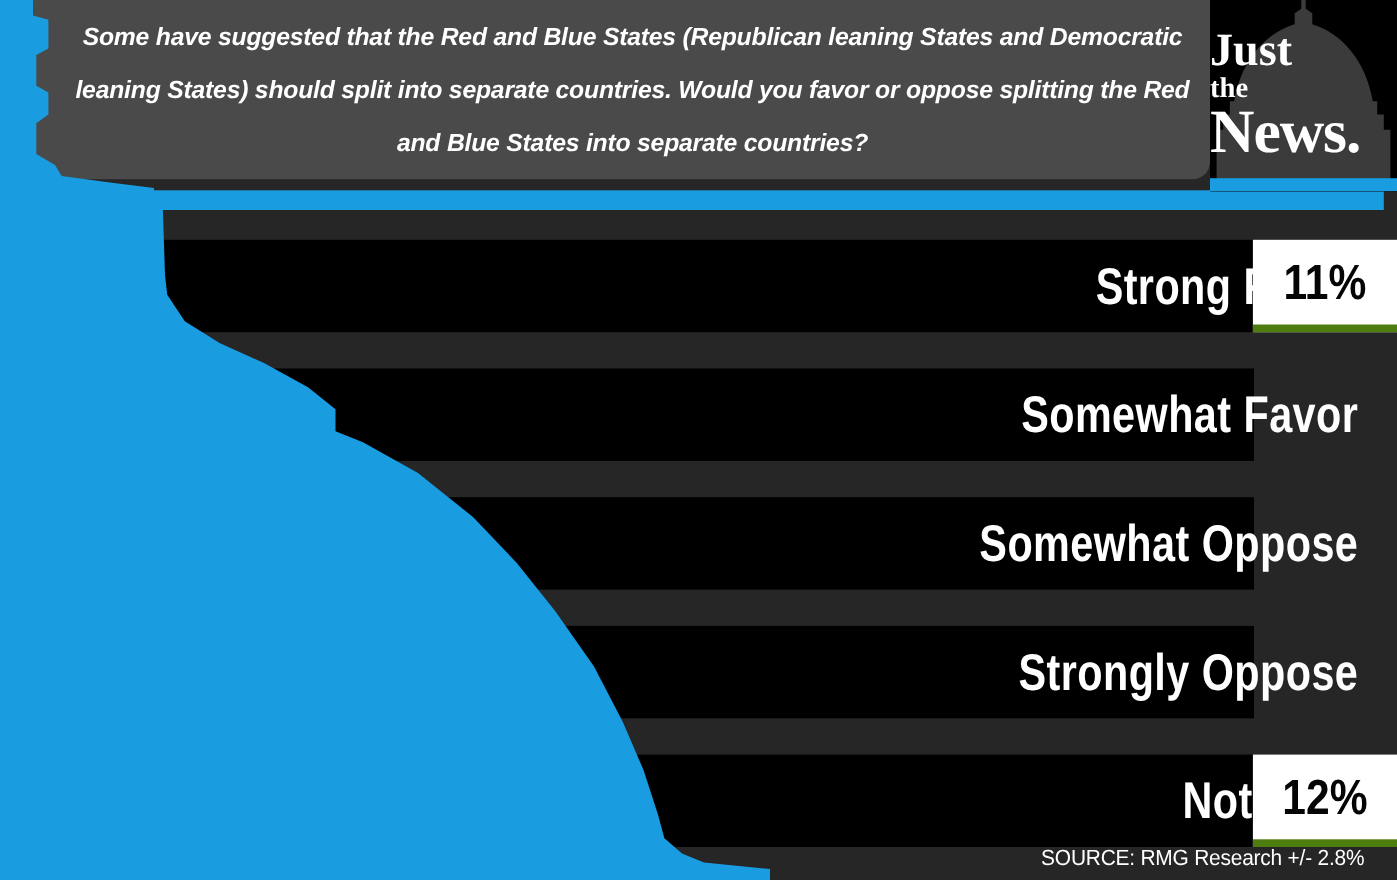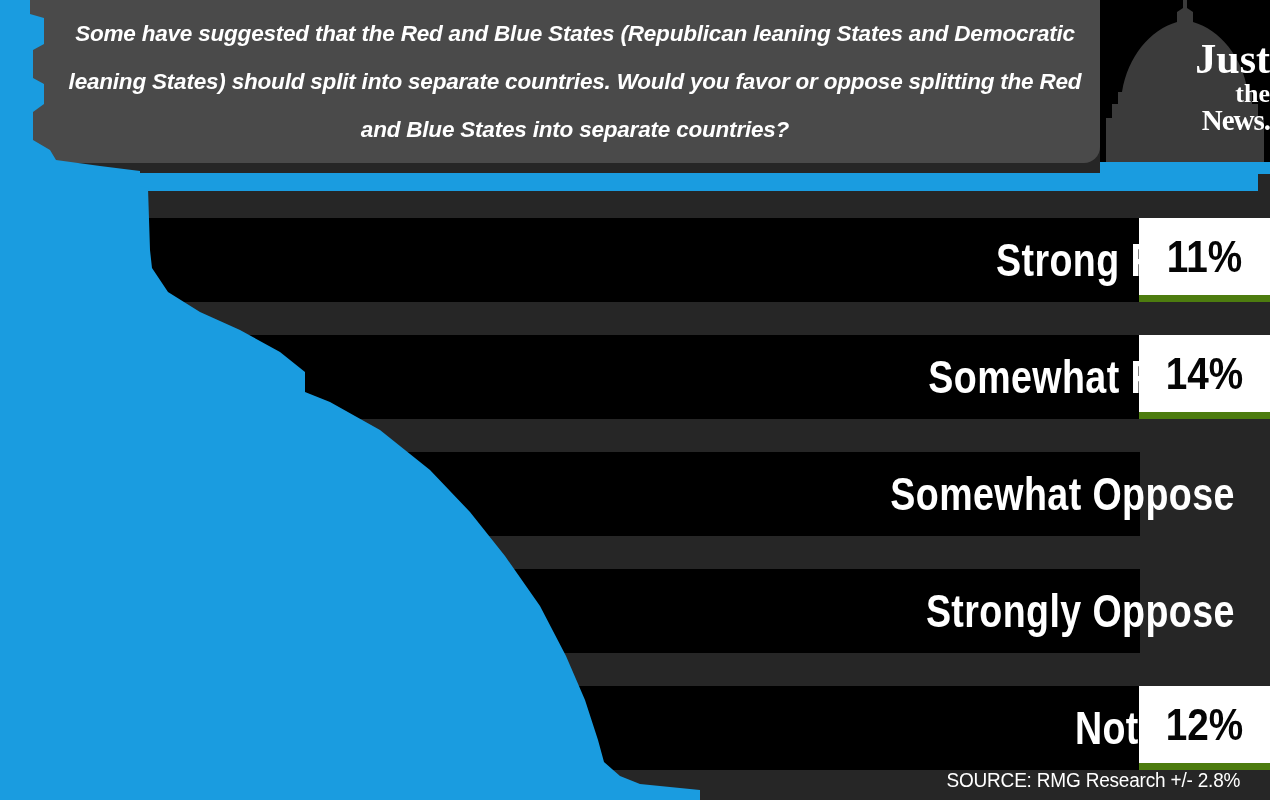--- a/index.html
+++ b/index.html
@@ -30,27 +30,27 @@
   }
 
   
   #logo-block{
     position:absolute;right:0;top:0;width:170px;height:174px;
     background:#000000;z-index:6;overflow:hidden;
   }
   #logo-dome{position:absolute;left:0;top:0;width:170px;height:174px;}
   #logo-text{
     position:absolute;left:0;top:0;width:170px;height:174px;
-    display:flex;flex-direction:column;align-items:flex-end;justify-content:center;
+    display:flex;flex-direction:column;align-items:flex-start;justify-content:center;
     z-index:2;color:#ffffff;font-family:"Liberation Serif", serif;font-weight:bold;
     line-height:0.98;
   }
   #logo-text .l1{font-size:42px;letter-spacing:0px;}
   #logo-text .l2{font-size:26px;}
-  #logo-text .l3{font-size:29px;letter-spacing:-1px;}
+  #logo-text .l3{font-size:56px;letter-spacing:-1px;}
 
   
   #blue-strip{
     position:absolute;left:0;top:173px;width:1258px;height:18px;
     background:#1A9CE0;z-index:1;
   }
 
   
   #chart-panel{
     position:absolute;left:0;top:191px;width:1270px;height:609px;
@@ -108,23 +108,20 @@
       <div class="bar"></div>
       <div class="bar-label">Strong Favor</div>
       <div class="value-box">
         <div class="value-text">11%</div>
       </div>
     </div>
 
     <div class="row" style="top:144px;">
       <div class="bar"></div>
       <div class="bar-label">Somewhat Favor</div>
-      <div class="value-box">
-        <div class="value-text">14%</div>
-      </div>
     </div>
 
     <div class="row" style="top:261px;">
       <div class="bar"></div>
       <div class="bar-label">Somewhat Oppose</div>
     </div>
 
     <div class="row" style="top:378px;">
       <div class="bar"></div>
       <div class="bar-label">Strongly Oppose</div>

